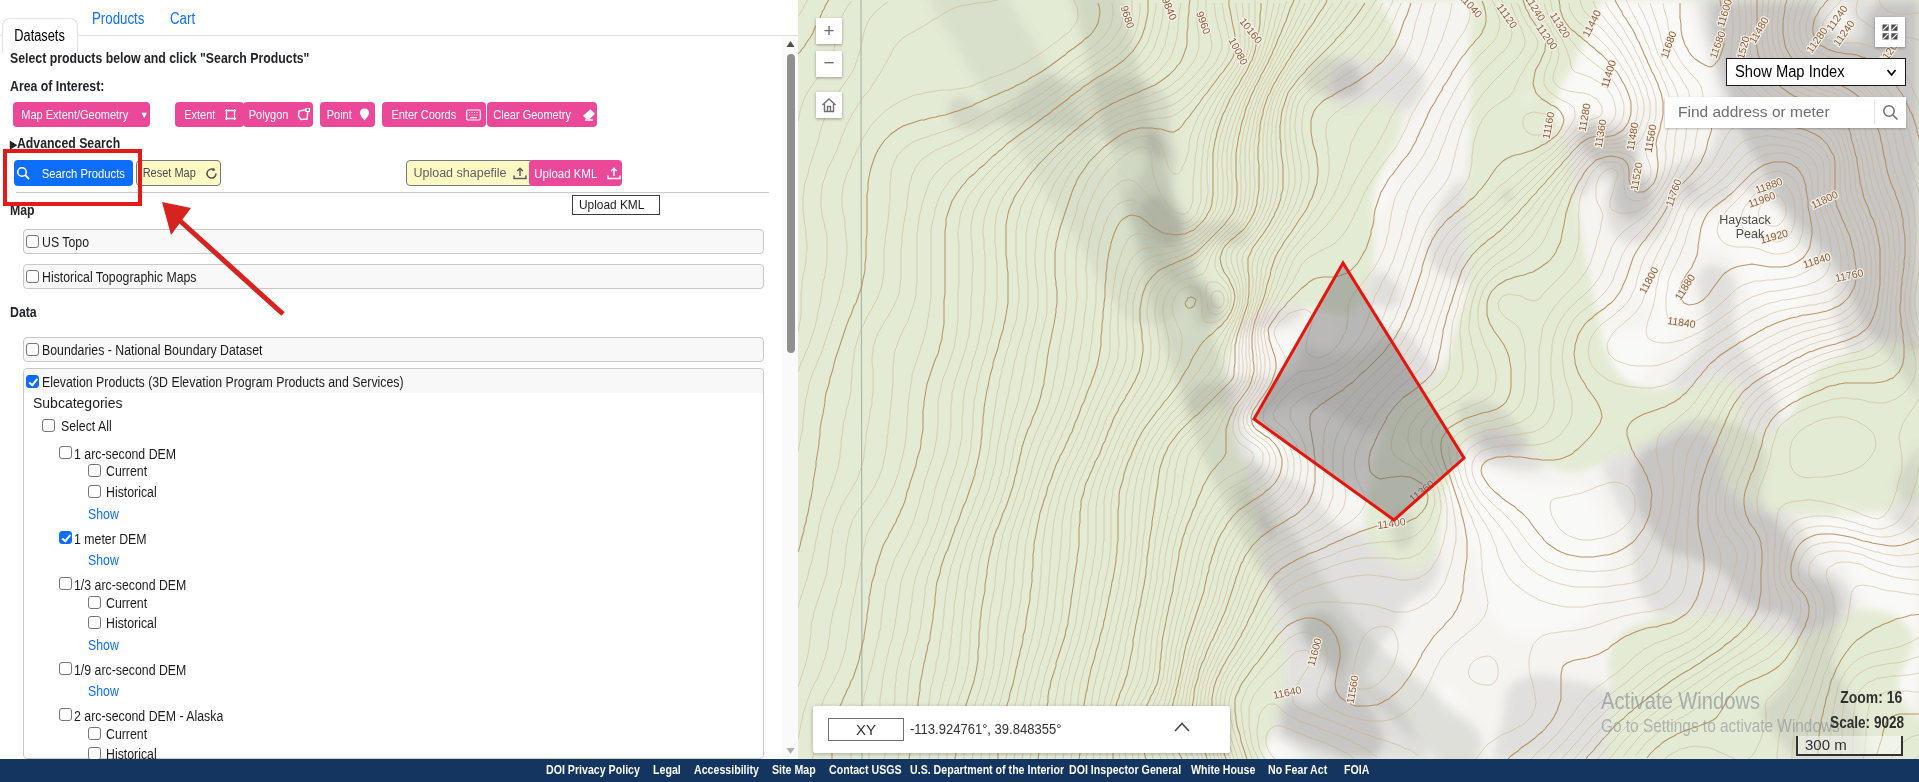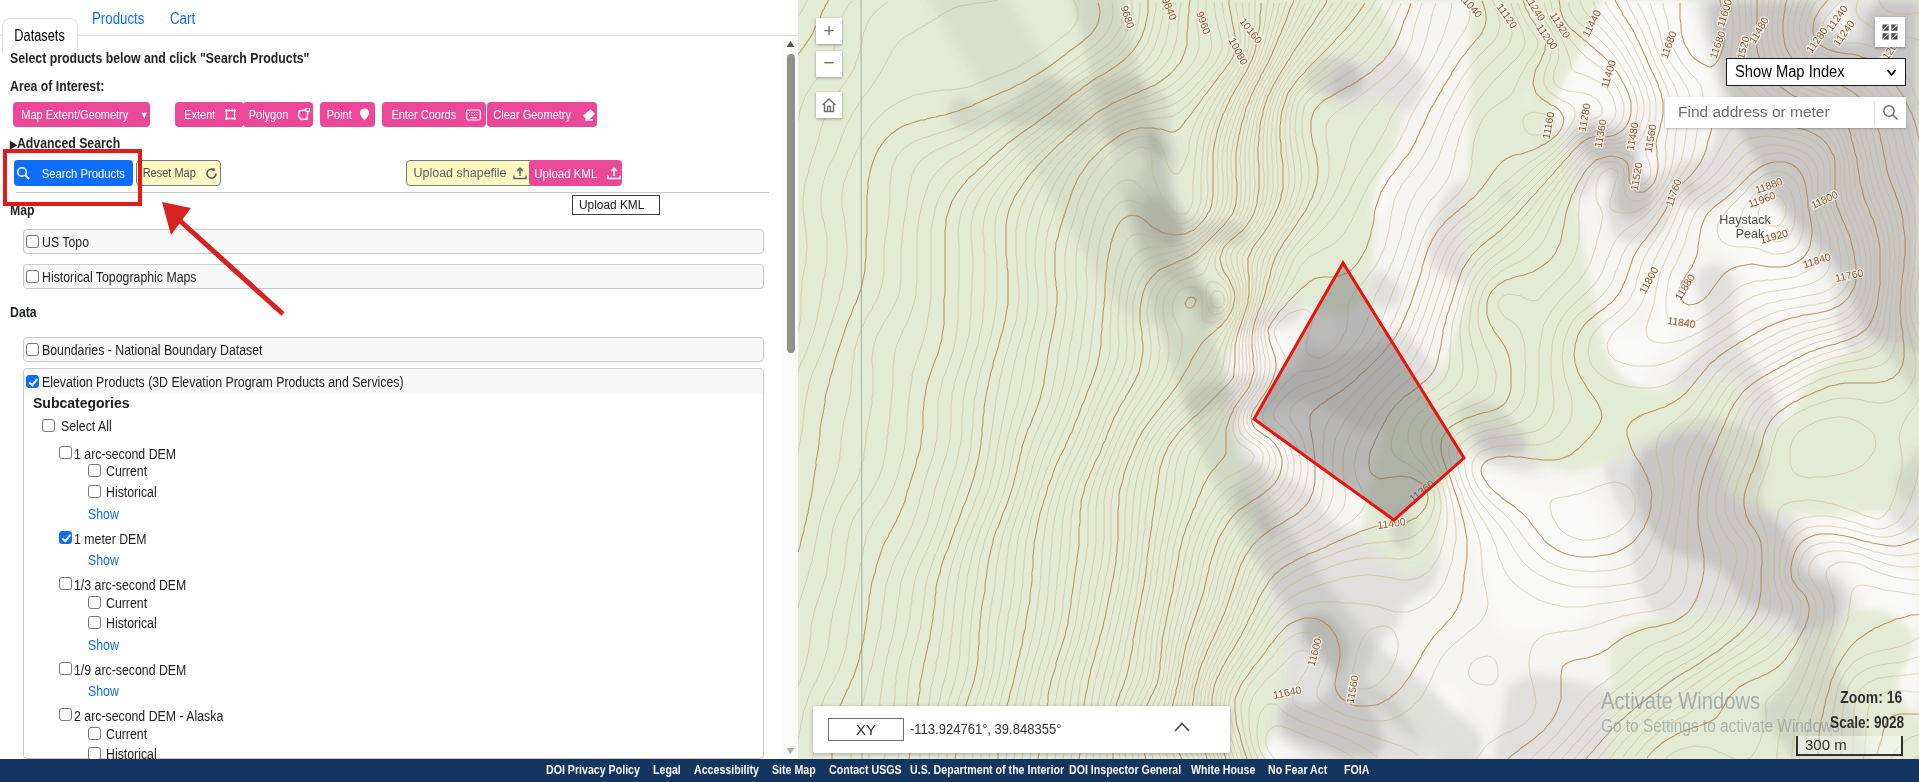--- a/index.html
+++ b/index.html
@@ -4,21 +4,21 @@
 <style>
 html,body{margin:0;padding:0;width:1919px;height:782px;overflow:hidden;background:#fff;
  font-family:"Liberation Sans",sans-serif;-webkit-font-smoothing:antialiased}
 .abs{position:absolute}
 #leftpanel{position:absolute;left:0;top:0;width:798px;height:759px;background:#fff;z-index:5}
 #tabbar{position:absolute;left:0;top:35px;width:798px;height:0;border-top:1px solid #dee2e6}
 .tab-active{position:absolute;left:2px;top:18px;width:74px;height:34px;background:#fff;
  border:1px solid #dee2e6;border-bottom:0;border-radius:8px 8px 0 0;z-index:2;
  font-size:16px;color:#000;line-height:33px;text-align:center}
 .tablink{position:absolute;top:2px;height:33px;line-height:33px;font-size:16px;color:#0d6efd;transform:scaleX(.83);transform-origin:0 50%}
-.b{font-weight:bold}
+.b{font-weight:normal}
 .bsx{display:inline-block;transform:scaleX(.88);transform-origin:50% 50%;white-space:nowrap}
 .h15{font-size:15px;font-weight:bold;color:#212529;transform:scaleX(.82);transform-origin:0 50%;white-space:nowrap}
 .btn{position:absolute;height:25px;border-radius:4px;background:#ec4899;color:#fff;
  font-size:12.5px;display:flex;align-items:center;justify-content:center;gap:6px;white-space:nowrap}
 .btno{position:absolute;height:26px;border-radius:4px;background:#fef9c3;border:1px solid #727b84;
  color:#444b52;font-size:12.5px;display:flex;align-items:center;justify-content:center;gap:6px;box-sizing:border-box;white-space:nowrap}
 .rowbox{position:absolute;left:23px;width:741px;height:25px;background:#f8f8f8;border:1px solid #c8c8c8;
  border-radius:4px;box-sizing:border-box}
 .cb{position:absolute;width:13px;height:13px;background:#fff;border:1.5px solid #767676;border-radius:3px;box-sizing:border-box}
 .cb.ck{background:#0d6efd;border-color:#0d6efd}

